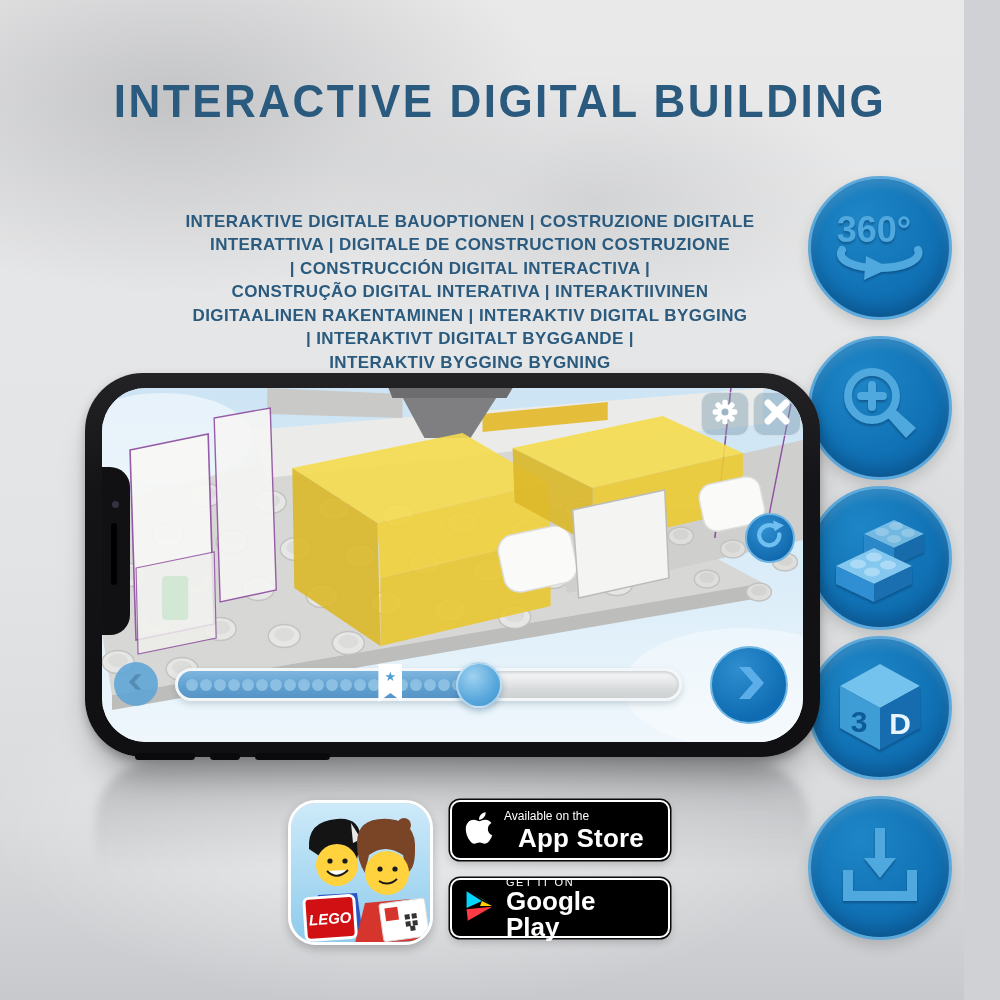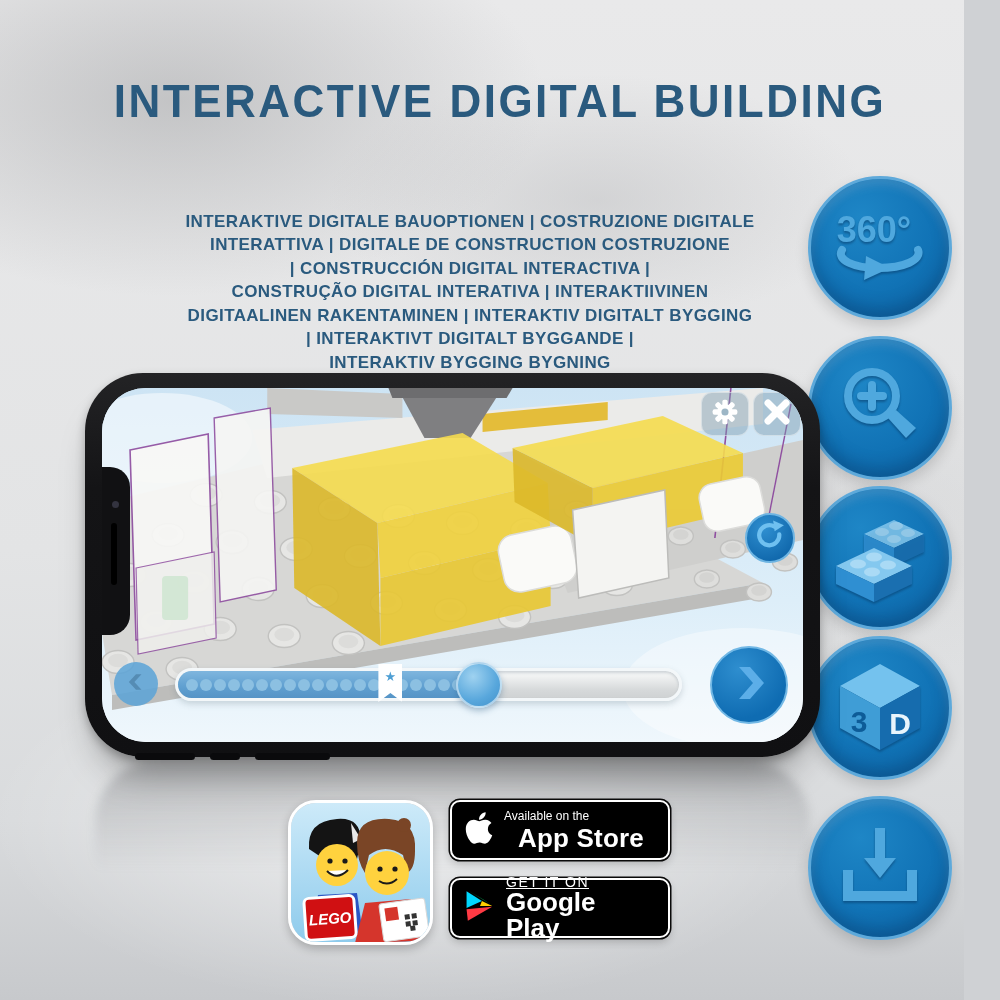--- a/index.html
+++ b/index.html
@@ -76,35 +76,35 @@
 
   
   .app-icon{position:absolute;left:288px;top:800px;width:145px;height:145px;border-radius:28px;
     overflow:hidden;border:3px solid #fff;box-sizing:border-box;box-shadow:0 4px 10px rgba(0,0,0,.22);z-index:3;}
   .badge{position:absolute;left:450px;width:220px;height:60px;border-radius:10px;background:#000;
     border:2px solid #fff;box-shadow:0 0 0 1.5px #0a0a0a, 0 4px 8px rgba(0,0,0,.2);
     box-sizing:border-box;display:flex;align-items:center;padding:0 12px;gap:10px;z-index:3;}
   .badge-text{display:flex;flex-direction:column;justify-content:center;color:#fff;line-height:1;}
   .badge-small{font-size:12px;margin-bottom:3px;}
   .badge-big{font-size:26px;font-weight:bold;letter-spacing:.2px;margin-left:14px;}
-  .gp-small{font-size:14px;letter-spacing:1.5px;text-decoration:underline;}
+  .gp-small{font-size:11px;letter-spacing:1.5px;}
   .gp-big{font-size:26px;font-weight:bold;}
 </style>
 </head>
 <body>
 
 <div class="stage">
 
   <div class="title">INTERACTIVE DIGITAL BUILDING</div>
   <div class="subtitle">
     <div>INTERAKTIVE DIGITALE BAUOPTIONEN | COSTRUZIONE DIGITALE</div>
     <div>INTERATTIVA | DIGITALE DE CONSTRUCTION COSTRUZIONE</div>
     <div>| CONSTRUCCIÓN DIGITAL INTERACTIVA |</div>
     <div>CONSTRUÇÃO DIGITAL INTERATIVA | INTERAKTIIVINEN</div>
-    <div>DIGITAALINEN RAKENTAMINEN | INTERAKTIV DIGITALT BYGGING</div>
+    <div>DIGITAALINEN RAKENTAMINEN | INTERAKTIV DIGITAL BYGGING</div>
     <div>| INTERAKTIVT DIGITALT BYGGANDE |</div>
     <div>INTERAKTIV BYGGING BYGNING</div>
   </div>
 
   <div class="feature" style="top:176px">
     <span>
       <svg width="104" height="96" viewBox="0 0 104 96">
         <text x="46" y="44" text-anchor="middle" class="f-360-label" font-size="36" fill="#4fa8de">360°</text>
         <path d="M14 52 C8 62, 26 70, 50 70 C76 70, 94 62, 90 52" fill="none" stroke="#4fa8de" stroke-width="8" stroke-linecap="round"></path>
         <polygon points="38,58 62,70 36,82" fill="#4fa8de"></polygon>

